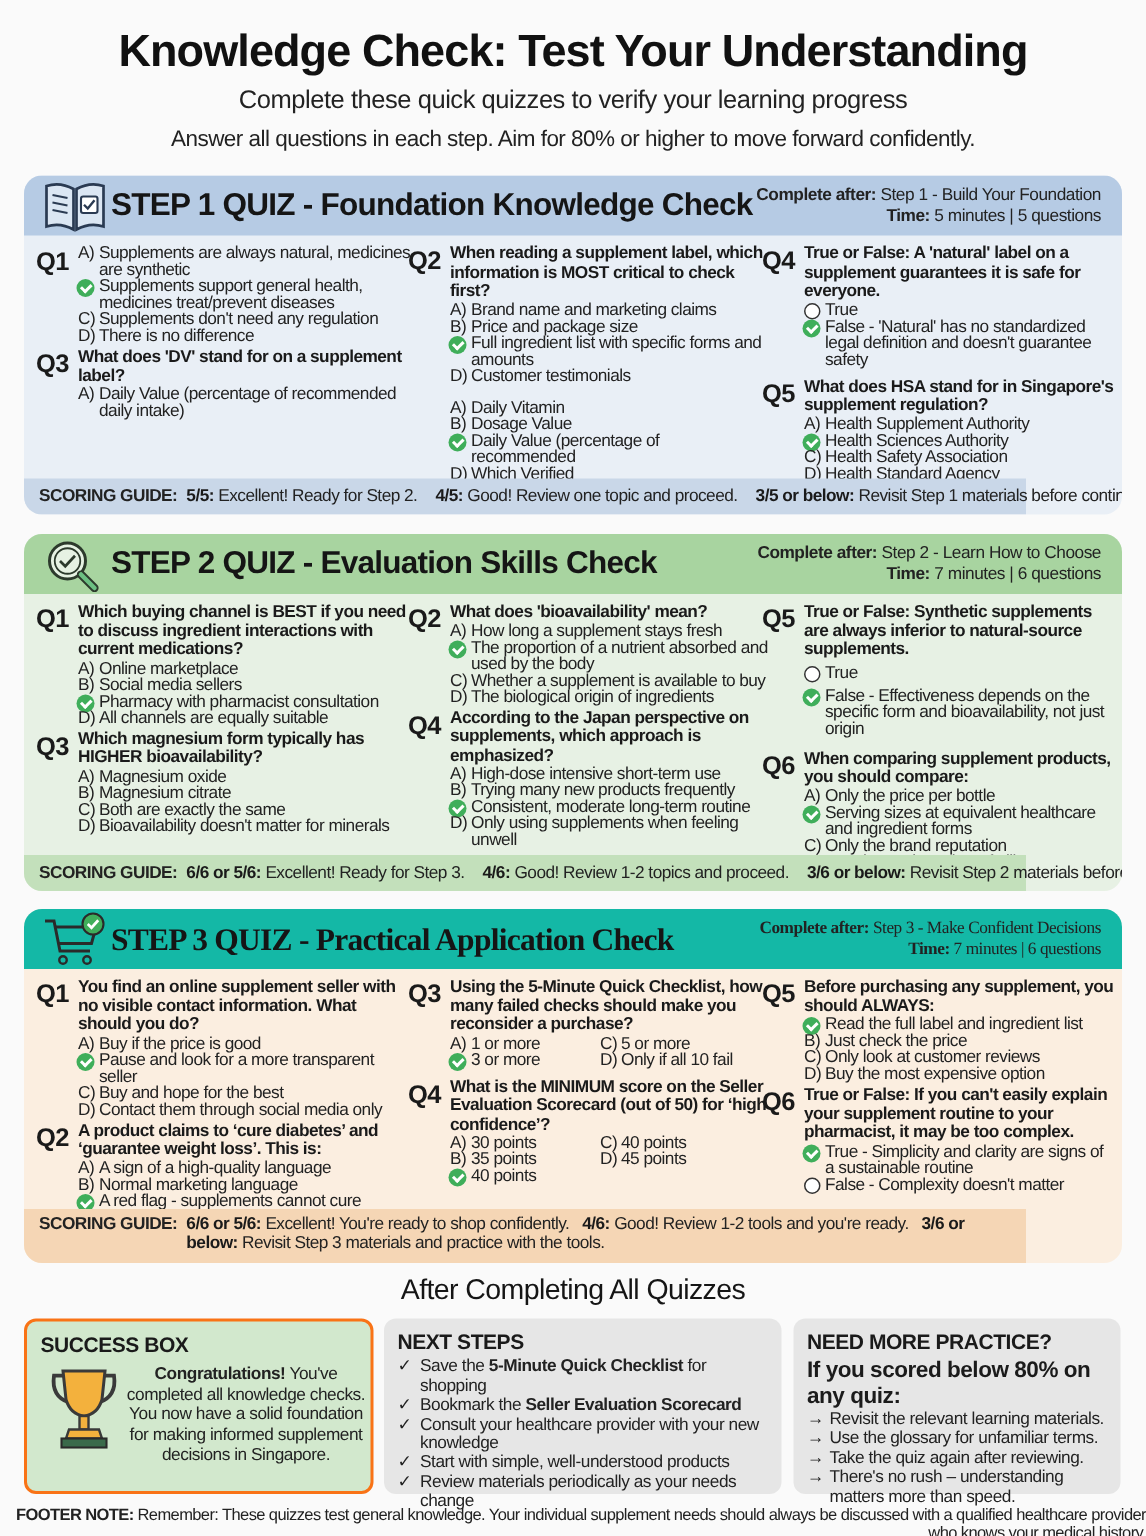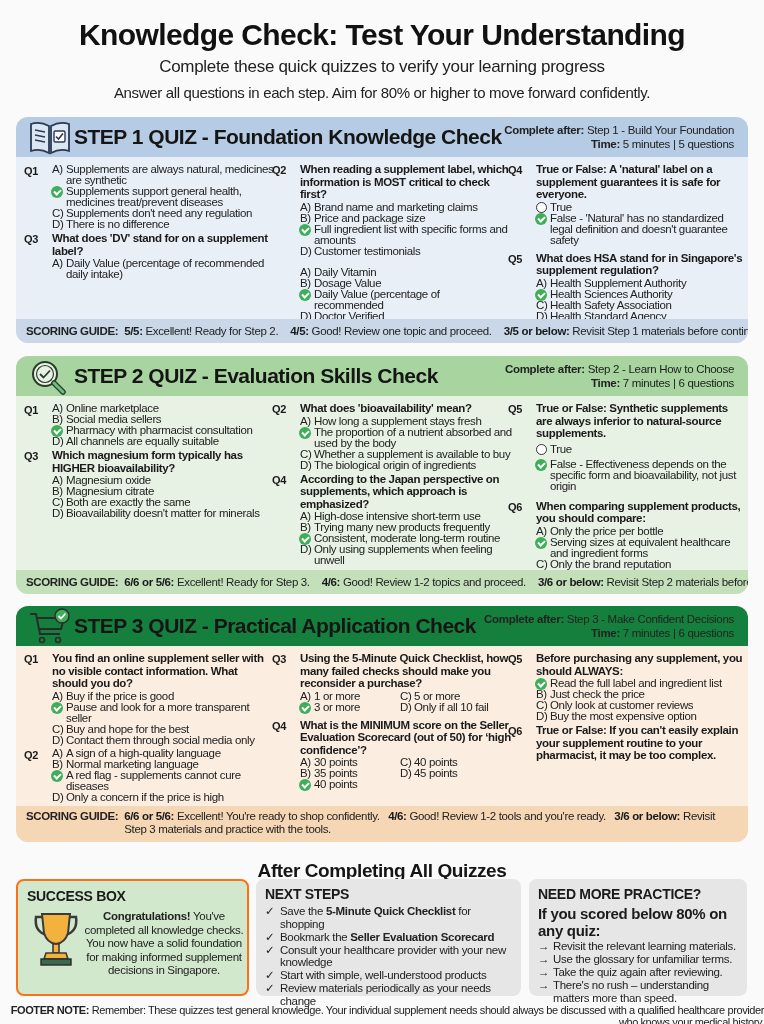--- a/index.html
+++ b/index.html
@@ -13,48 +13,48 @@
 
   .quiz { position: absolute; left: 16px; width: 732px; border-radius: 12px; overflow: hidden; }
   .quiz .head { position: relative; height: 40px; }
   .quiz .head .icon { position: absolute; left: 12px; top: 2px; width: 44px; height: 38px; }
   .quiz .head .title { position: absolute; left: 58px; top: 8px; font-size: 21px; font-weight: bold; letter-spacing: -0.5px; color: #151515; }
   .quiz .head .meta { position: absolute; right: 14px; top: 6px; text-align: right; font-size: 11.5px; line-height: 14px; letter-spacing: -0.3px; color: #222; }
   .quiz .head .meta b { font-weight: bold; }
   .quiz .body { position: relative; }
   .col { position: absolute; top: 6px; }
   .q { margin-bottom: 2px; position: relative; }
-  .q .qn { position: absolute; left: 0; top: 1px; font-size: 11px; font-weight: bold; color: #1a1a1a; }
+  .q .qn { position: absolute; left: 0; top: 1px; font-size: 17px; font-weight: bold; color: #1a1a1a; }
   .q .qt { margin-left: 28px; font-size: 11.5px; font-weight: bold; line-height: 12.5px; letter-spacing: -0.35px; color: #1a1a1a; }
   .opts { margin-left: 28px; margin-top: 1px; }
   .opt { position: relative; padding-left: 14px; font-size: 11.5px; line-height: 11px; letter-spacing: -0.35px; color: #222; margin-bottom: 0px; }
   .opt .lbl { position: absolute; left: 0; top: 0; }
   .opt .check { position: absolute; left: -1px; top: 0px; width: 12px; height: 12px; border-radius: 50%; background: #3fae5a; }
   .opt .check::after { content: ""; position: absolute; left: 3.5px; top: 2px; width: 3px; height: 5px; border: solid #fff; border-width: 0 2px 2px 0; transform: rotate(45deg); }
   .opt .radio { position: absolute; left: 0; top: 0px; width: 11px; height: 11px; border-radius: 50%; border: 1.2px solid #333; background: #fff; }
   .opts.two { display: grid; grid-template-columns: 100px 120px; }
-  .scoring { position: absolute; left: 0; width: 732px; font-size: 11.5px; letter-spacing: -0.35px; color: #222; padding: 0 10px; display: flex; align-items: center; }
+  .scoring { position: absolute; left: 0; width: 668px; font-size: 11.5px; letter-spacing: -0.35px; color: #222; padding: 0 10px; display: flex; align-items: center; }
   .scoring b { font-weight: bold; color: #1a1a1a; }
   .scoring .lead { font-weight: bold; margin-right: 6px; white-space: nowrap; }
   .scoring .seg { margin-right: 12px; white-space: nowrap; }
 
   .q1 { top: 117px; height: 226px; background: #e9eff6; }
   .q1 .head { background: #b6cbe4; }
   .q1 .scoring { top: 202px; height: 24px; background: #c9d7e8; }
 
   .q2 { top: 356px; height: 238px; background: #e7f1e4; }
   .q2 .head { background: #a8d4a0; }
   .q2 .scoring { top: 214px; height: 24px; background: #c3e0bb; }
 
   .q3 { top: 606px; height: 236px; background: #fbeee0; }
-  .q3 .head { background: #15803d; }
+  .q3 .head { background: #14b8a6; font-family: Liberation Serif, serif; }
   .q3 .scoring { top: 200px; height: 36px; background: #f5d6b5; align-items: flex-start; padding-top: 4px; }
   .q3 .scoring .wrap { line-height: 13px; }
 
-  .after-title { position: absolute; top: 850px; left: 0; width: 764px; text-align: center; font-size: 19px; font-weight: bold; letter-spacing: -0.4px; color: #151515; margin-top: 10px; }
+  .after-title { position: absolute; top: 850px; left: 0; width: 764px; text-align: center; font-size: 19px; font-weight: normal; letter-spacing: -0.4px; color: #151515; }
 
   .box { position: absolute; top: 879px; height: 117px; border-radius: 8px; padding: 7px 9px; }
   .box .bt { font-size: 14px; font-weight: bold; letter-spacing: -0.3px; color: #1a1a1a; margin-bottom: 3px; }
   .success { left: 16px; width: 233px; background: #d2e8cd; border: 2px solid #f97316; }
   .success .trophy { position: absolute; left: 14px; top: 30px; width: 48px; height: 58px; }
   .success .txt { position: absolute; left: 66px; top: 29px; width: 160px; font-size: 11.5px; line-height: 13.5px; letter-spacing: -0.3px; color: #222; text-align: center; }
   .next { left: 256px; width: 265px; background: #e6e6e6; }
   .more { left: 529px; width: 218px; background: #e6e6e6; }
   .list-item { position: relative; padding-left: 15px; font-size: 11.5px; line-height: 12.5px; letter-spacing: -0.3px; color: #222; margin-bottom: 0.5px; }
   .list-item .mk { position: absolute; left: 0; top: 0; }
@@ -114,21 +114,21 @@
           <div class="opt"><span class="lbl">A)</span><span>Brand name and marketing claims</span></div>
           <div class="opt"><span class="lbl">B)</span><span>Price and package size</span></div>
           <div class="opt"><span class="check"></span><span>Full ingredient list with specific forms and amounts</span></div>
           <div class="opt"><span class="lbl">D)</span><span>Customer testimonials</span></div>
         </div>
       </div>
       <div class="opts" style="margin-top:10px;">
         <div class="opt"><span class="lbl">A)</span><span>Daily Vitamin</span></div>
         <div class="opt"><span class="lbl">B)</span><span>Dosage Value</span></div>
         <div class="opt"><span class="check"></span><span>Daily Value (percentage of recommended</span></div>
-        <div class="opt"><span class="lbl">D)</span><span>Doctor Verified</span></div>
+        <div class="opt"><span class="lbl">D)</span><span>Which Verified</span></div>
       </div>
     </div>
     <div class="col" style="left:492px; width:236px;">
       <div class="q" style="margin-bottom:6px;">
         <span class="qn">Q4</span>
         <div class="qt">True or False: A 'natural' label on a supplement guarantees it is safe for everyone.</div>
         <div class="opts">
           <div class="opt"><span class="radio"></span><span>True</span></div>
           <div class="opt"><span class="check"></span><span>False - 'Natural' has no standardized legal definition and doesn't guarantee safety</span></div>
         </div>
@@ -165,20 +165,21 @@
     <div class="title cond">STEP 2 QUIZ - Evaluation Skills Check</div>
     <div class="meta cond">
       <div><b>Complete after:</b> <span>Step 2 - Learn How to Choose</span></div>
       <div><b>Time:</b> <span>7 minutes | 6 questions</span></div>
     </div>
   </div>
   <div class="body cond">
     <div class="col" style="left:8px; width:250px;">
       <div class="q">
         <span class="qn">Q1</span>
+        <div class="qt">Which buying channel is BEST if you need to discuss ingredient interactions with current medications?</div>
         <div class="opts">
           <div class="opt"><span class="lbl">A)</span><span>Online marketplace</span></div>
           <div class="opt"><span class="lbl">B)</span><span>Social media sellers</span></div>
           <div class="opt"><span class="check"></span><span>Pharmacy with pharmacist consultation</span></div>
           <div class="opt"><span class="lbl">D)</span><span>All channels are equally suitable</span></div>
         </div>
       </div>
       <div class="q">
         <span class="qn">Q3</span>
         <div class="qt">Which magnesium form typically has HIGHER bioavailability?</div>
@@ -264,20 +265,21 @@
         <div class="qt">You find an online supplement seller with no visible contact information. What should you do?</div>
         <div class="opts">
           <div class="opt"><span class="lbl">A)</span><span>Buy if the price is good</span></div>
           <div class="opt"><span class="check"></span><span>Pause and look for a more transparent seller</span></div>
           <div class="opt"><span class="lbl">C)</span><span>Buy and hope for the best</span></div>
           <div class="opt"><span class="lbl">D)</span><span>Contact them through social media only</span></div>
         </div>
       </div>
       <div class="q">
         <span class="qn">Q2</span>
+        <div class="qt">A product claims to ‘cure diabetes’ and ‘guarantee weight loss’. This is:</div>
         <div class="opts">
           <div class="opt"><span class="lbl">A)</span><span>A sign of a high-quality language</span></div>
           <div class="opt"><span class="lbl">B)</span><span>Normal marketing language</span></div>
           <div class="opt"><span class="check"></span><span>A red flag - supplements cannot cure diseases</span></div>
           <div class="opt"><span class="lbl">D)</span><span>Only a concern if the price is high</span></div>
         </div>
       </div>
     </div>
     <div class="col" style="left:256px; width:240px;">
       <div class="q">
@@ -309,20 +311,24 @@
         <div class="opts">
           <div class="opt"><span class="check"></span><span>Read the full label and ingredient list</span></div>
           <div class="opt"><span class="lbl">B)</span><span>Just check the price</span></div>
           <div class="opt"><span class="lbl">C)</span><span>Only look at customer reviews</span></div>
           <div class="opt"><span class="lbl">D)</span><span>Buy the most expensive option</span></div>
         </div>
       </div>
       <div class="q">
         <span class="qn">Q6</span>
         <div class="qt">True or False: If you can't easily explain your supplement routine to your pharmacist, it may be too complex.</div>
+        <div class="opts">
+          <div class="opt"><span class="check"></span><span>True - Simplicity and clarity are signs of a sustainable routine</span></div>
+          <div class="opt"><span class="radio"></span><span>False - Complexity doesn't matter</span></div>
+        </div>
       </div>
     </div>
   </div>
   <div class="scoring cond">
     <span class="lead">SCORING GUIDE:</span>
     <span class="wrap">
       <b>6/6 or 5/6:</b> <span>Excellent! You're ready to shop confidently.</span>&nbsp;&nbsp;
       <b>4/6:</b> <span>Good! Review 1-2 tools and you're ready.</span>&nbsp;&nbsp;
       <b>3/6 or below:</b> <span>Revisit Step 3 materials and practice with the tools.</span>
     </span>

